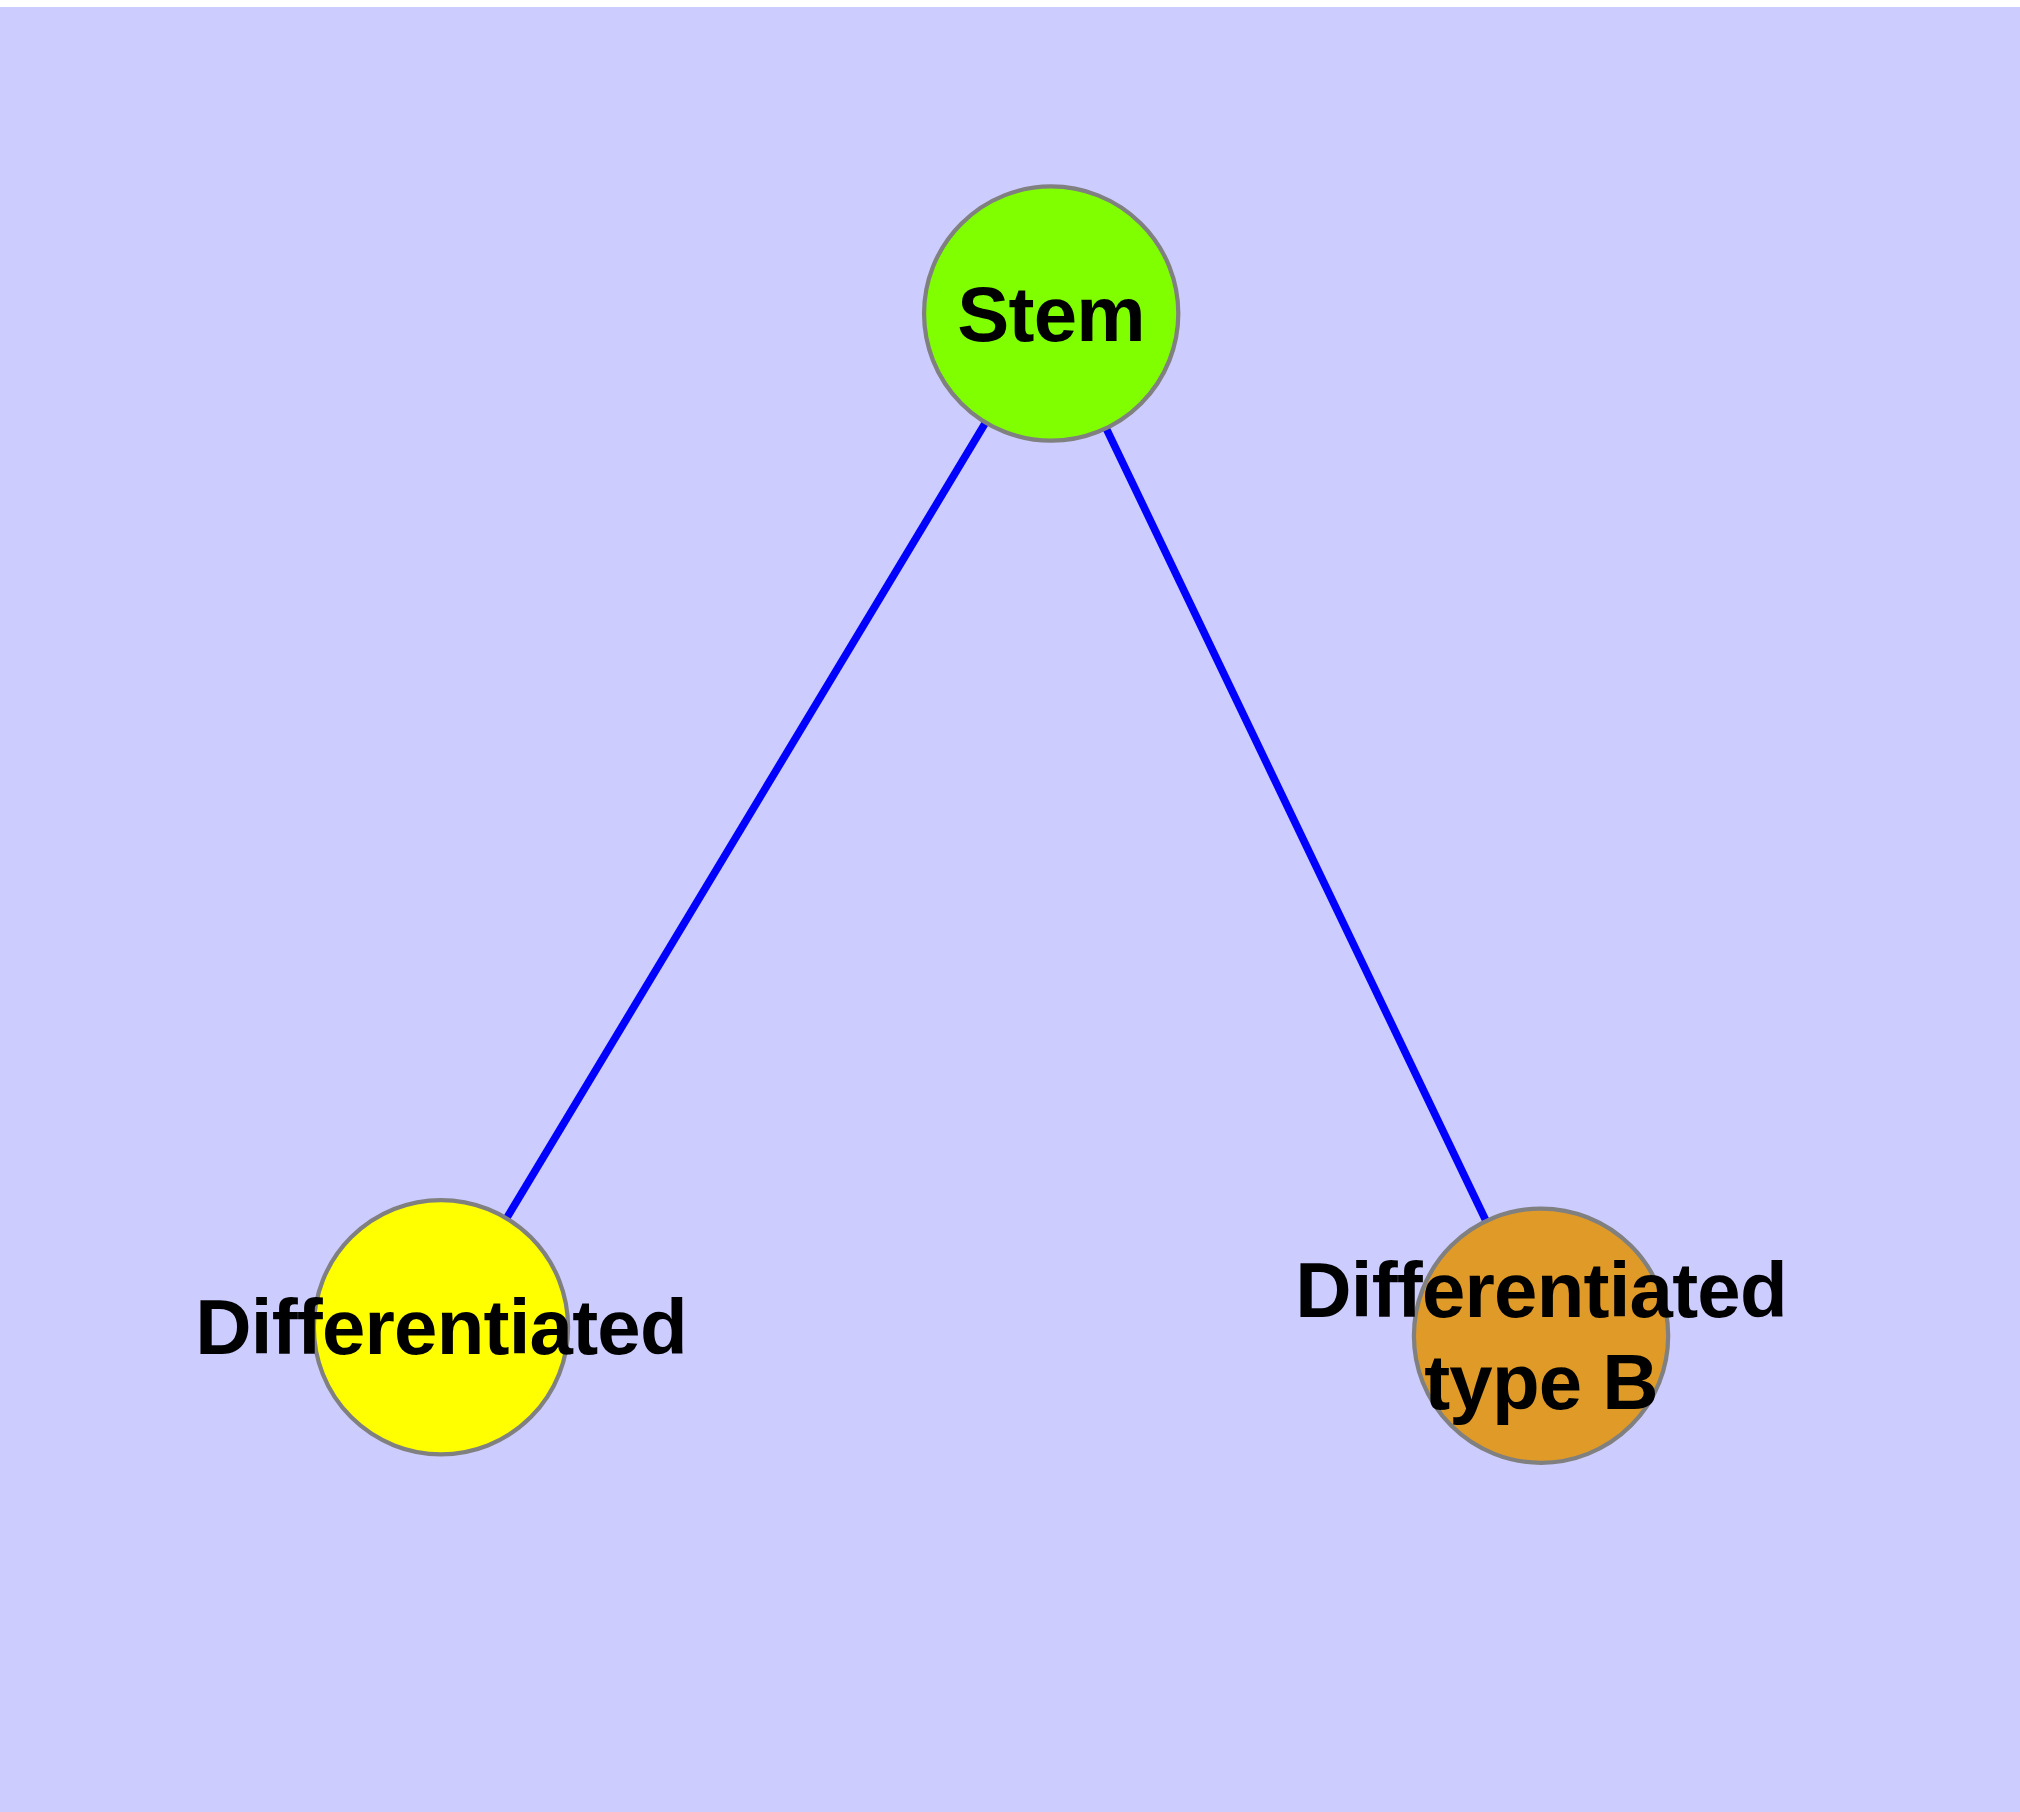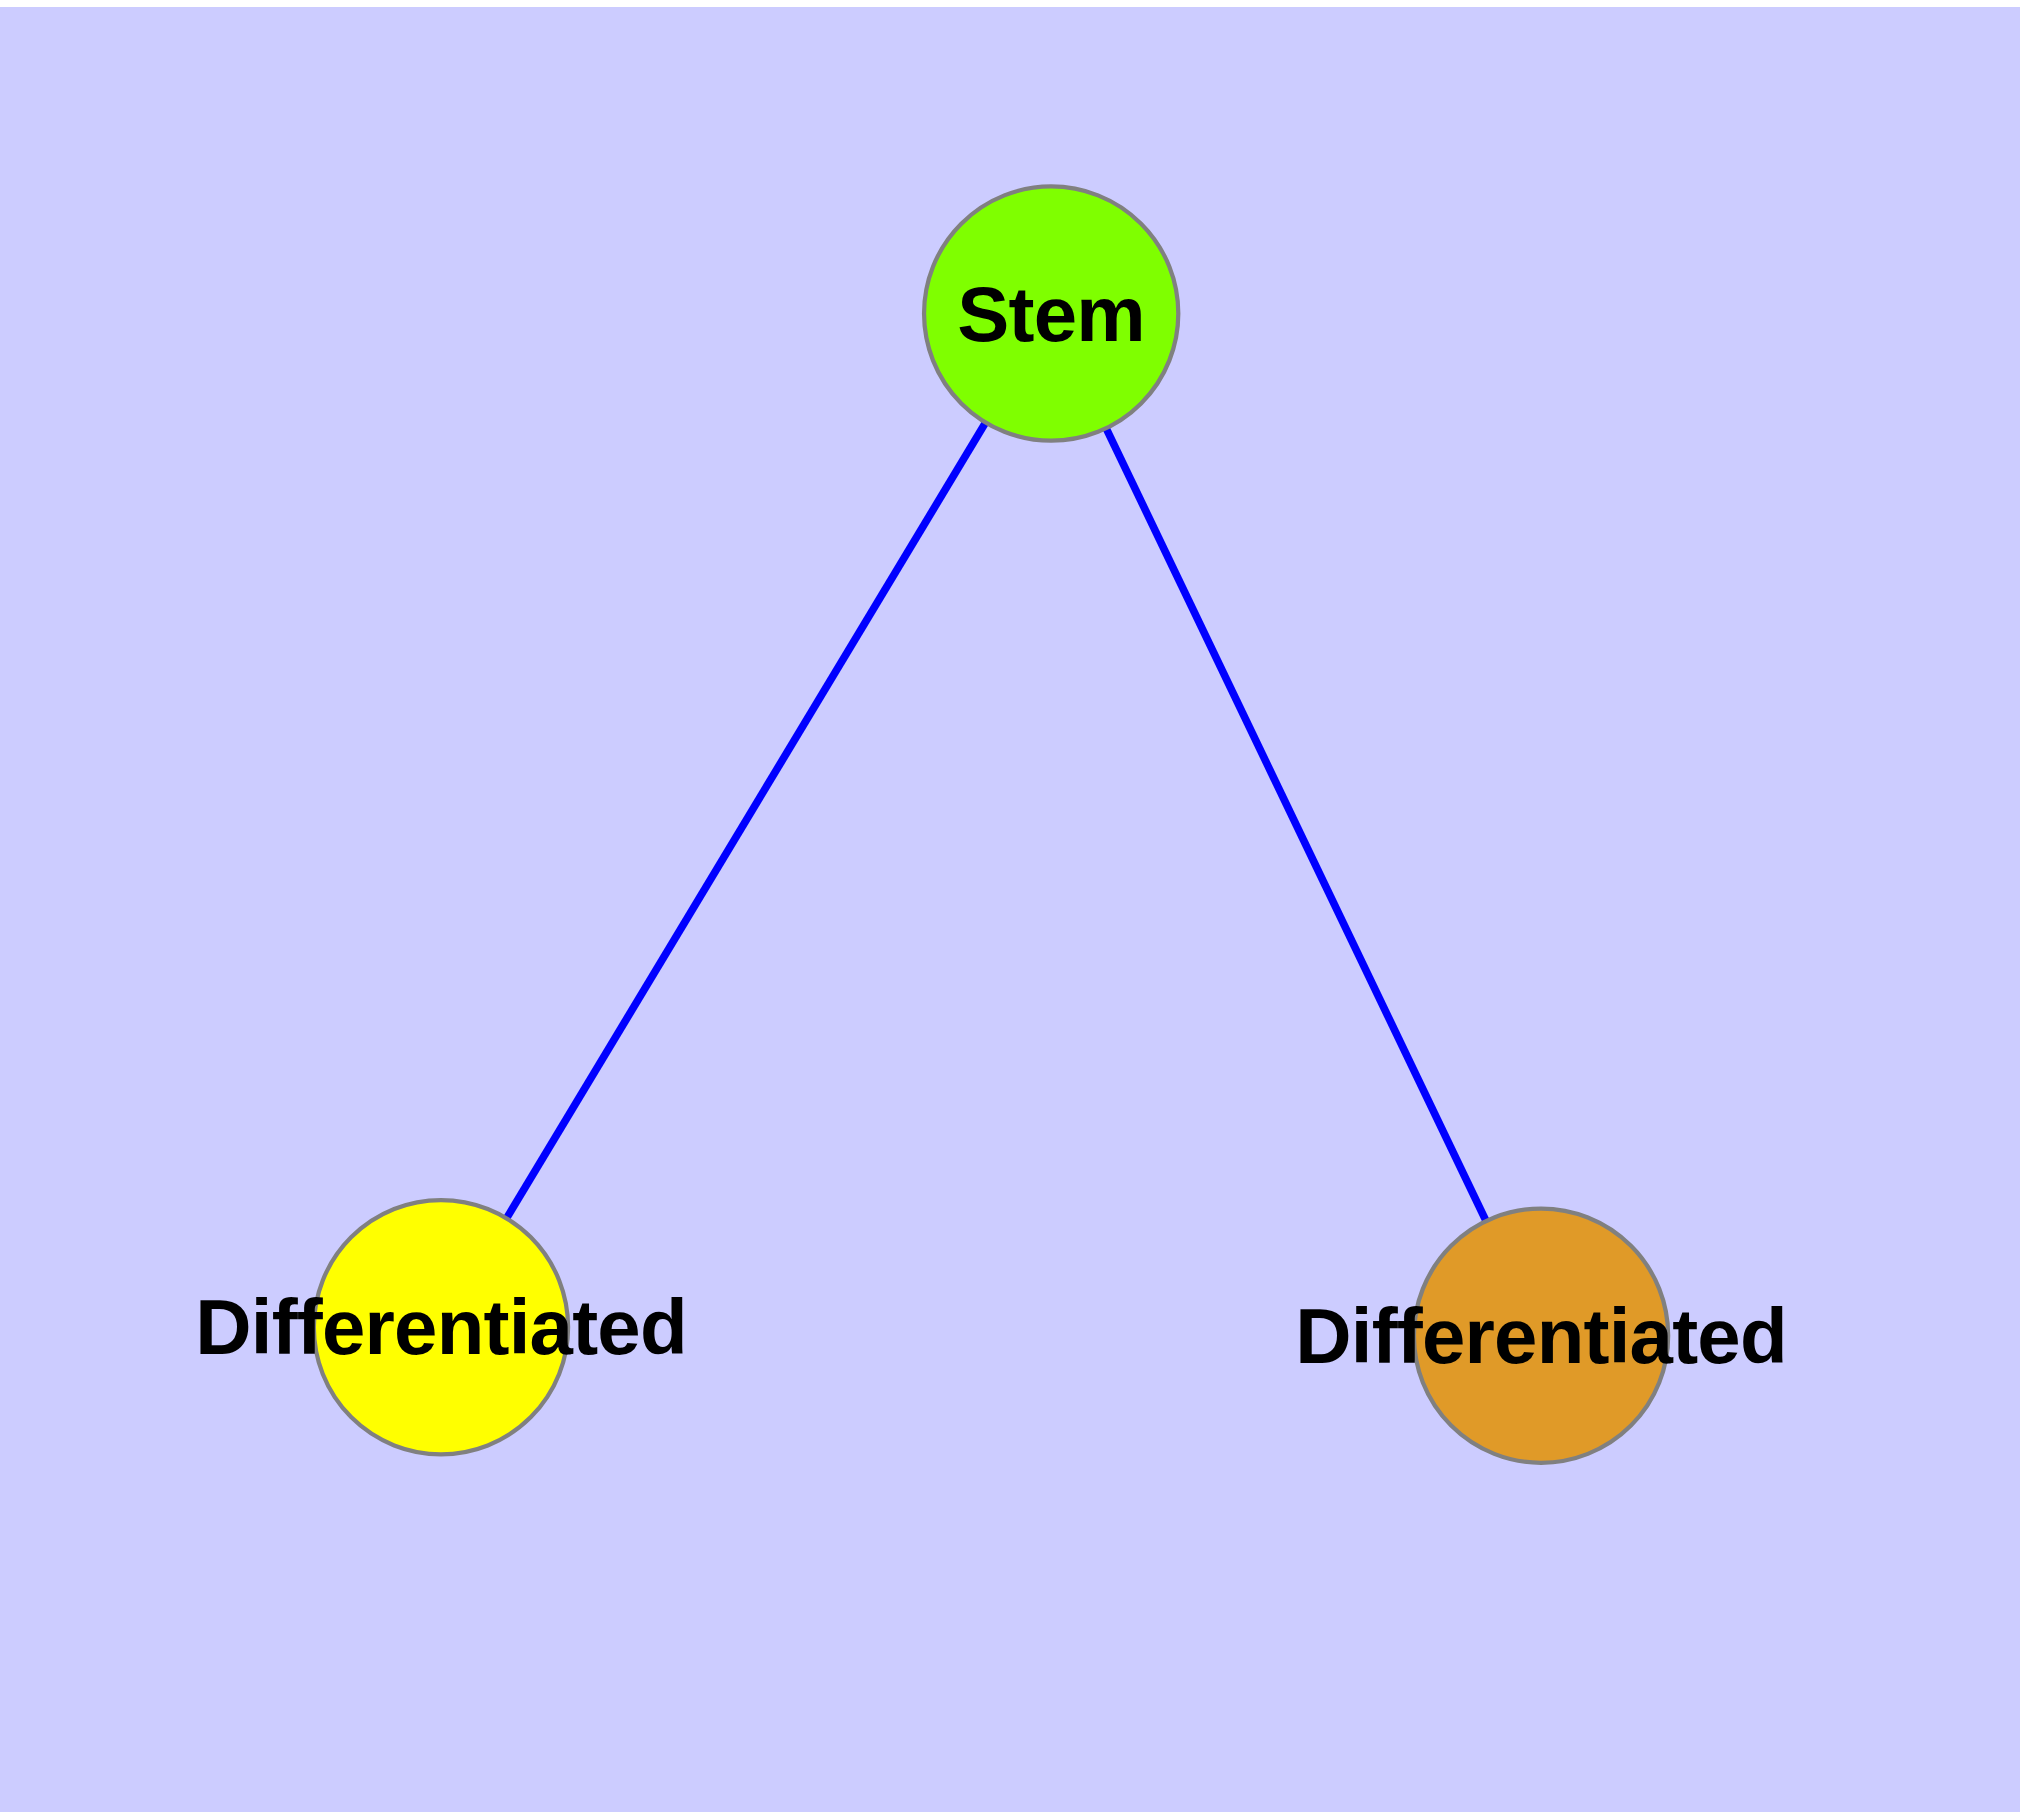--- a/index.html
+++ b/index.html
@@ -69,16 +69,17 @@
   <div class="node-label" id="label-stem" style="left: 1051px; top: 314px; color: rgb(0, 0, 0);">
     <div>Stem</div>
   </div>
 
   <div class="node-label" id="label-diff-a" style="left: 441px; top: 1327px; color: rgb(0, 0, 0);">
     <div>Differentiated</div>
   </div>
 
   <div class="node-label" id="label-diff-b" style="left: 1541px; top: 1336px; color: rgb(0, 0, 0);">
     <div>Differentiated</div>
+    <div>type B</div>
   </div>
 
 </div>
 
 
 </body></html>

